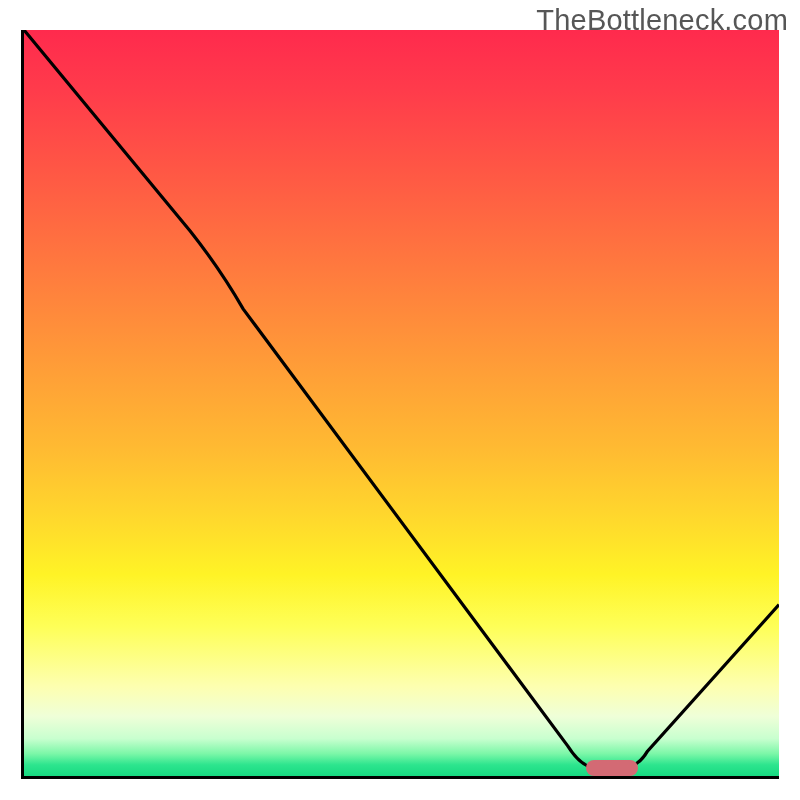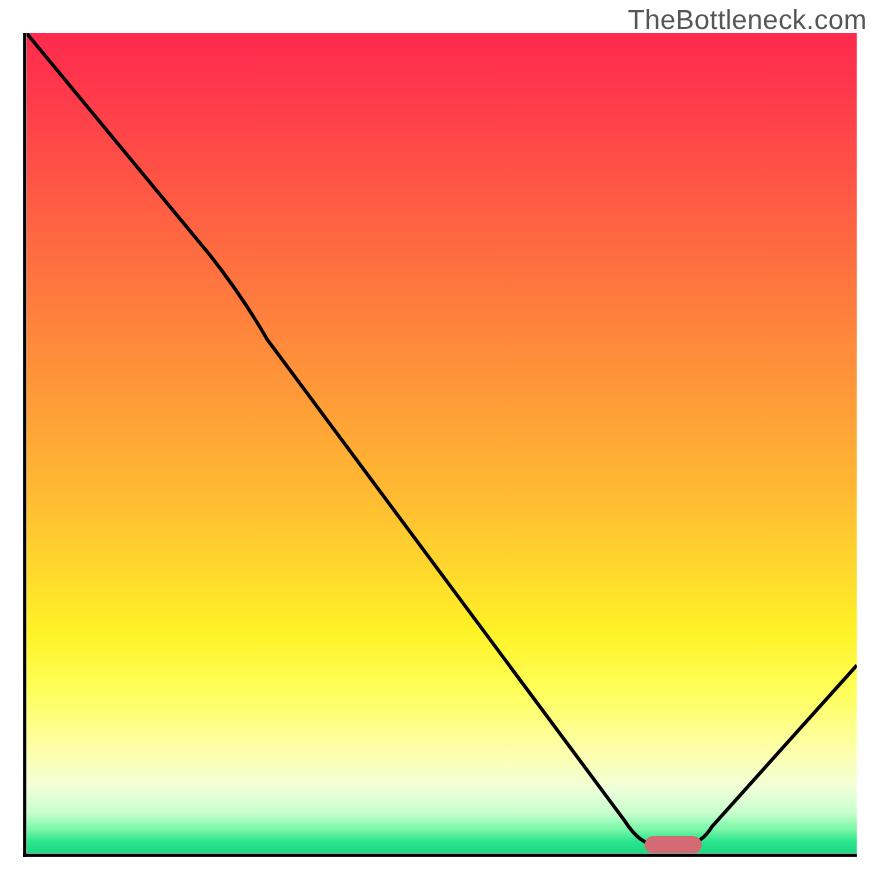--- a/index.html
+++ b/index.html
@@ -7,21 +7,21 @@
   .container {
     position: relative;
     width: 800px;
     height: 800px;
   }
   .watermark {
     position: absolute;
     top: 4px;
     right: 12px;
     font-family: Arial, Helvetica, sans-serif;
-    font-size: 25px;
+    font-size: 29px;
     color: #565656;
     font-weight: 500;
     letter-spacing: 0.2px;
     z-index: 10;
   }
   .plot-frame {
     position: absolute;
     left: 21px;
     top: 30px;
     width: 758px;   

